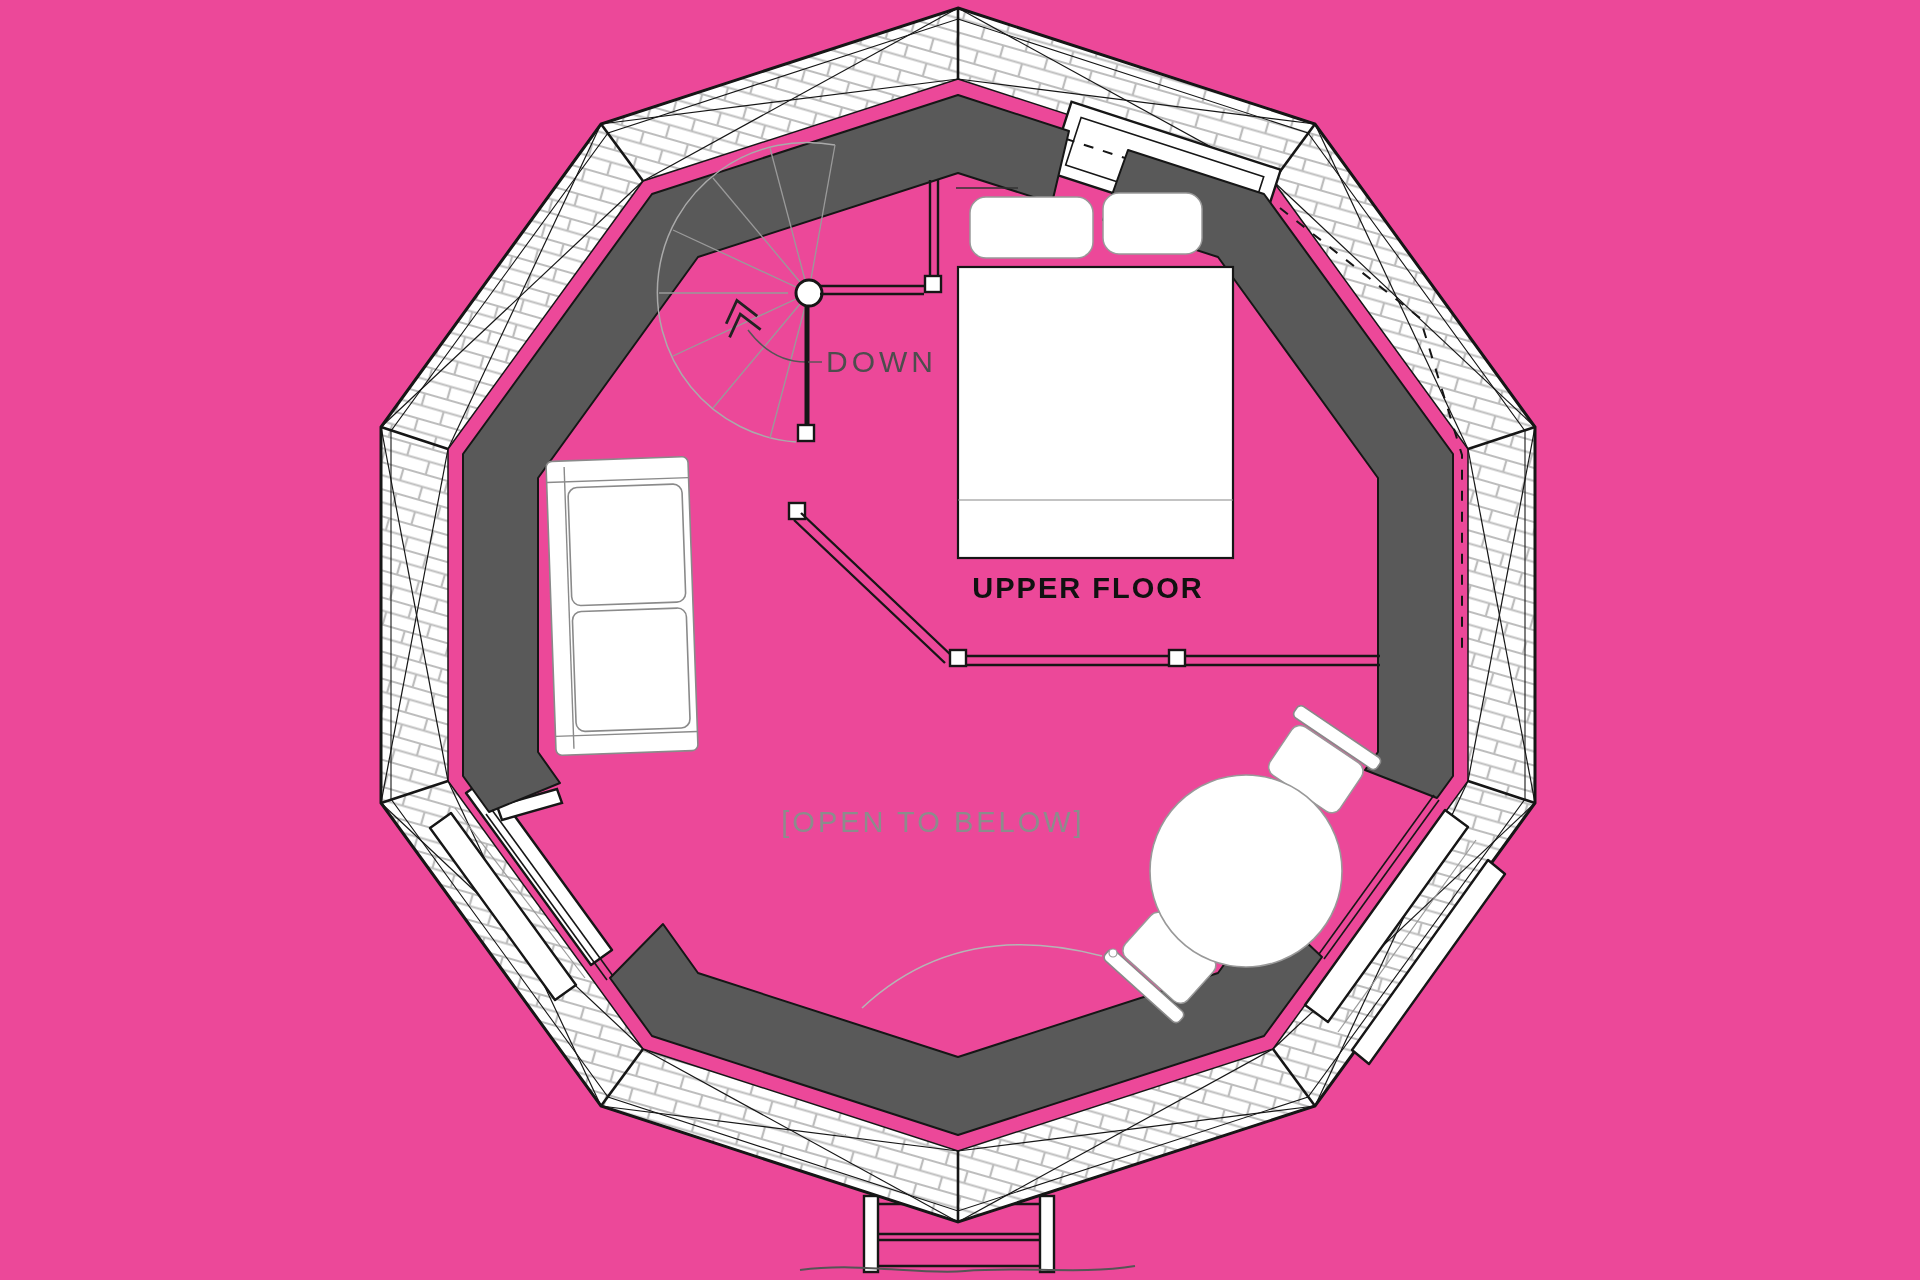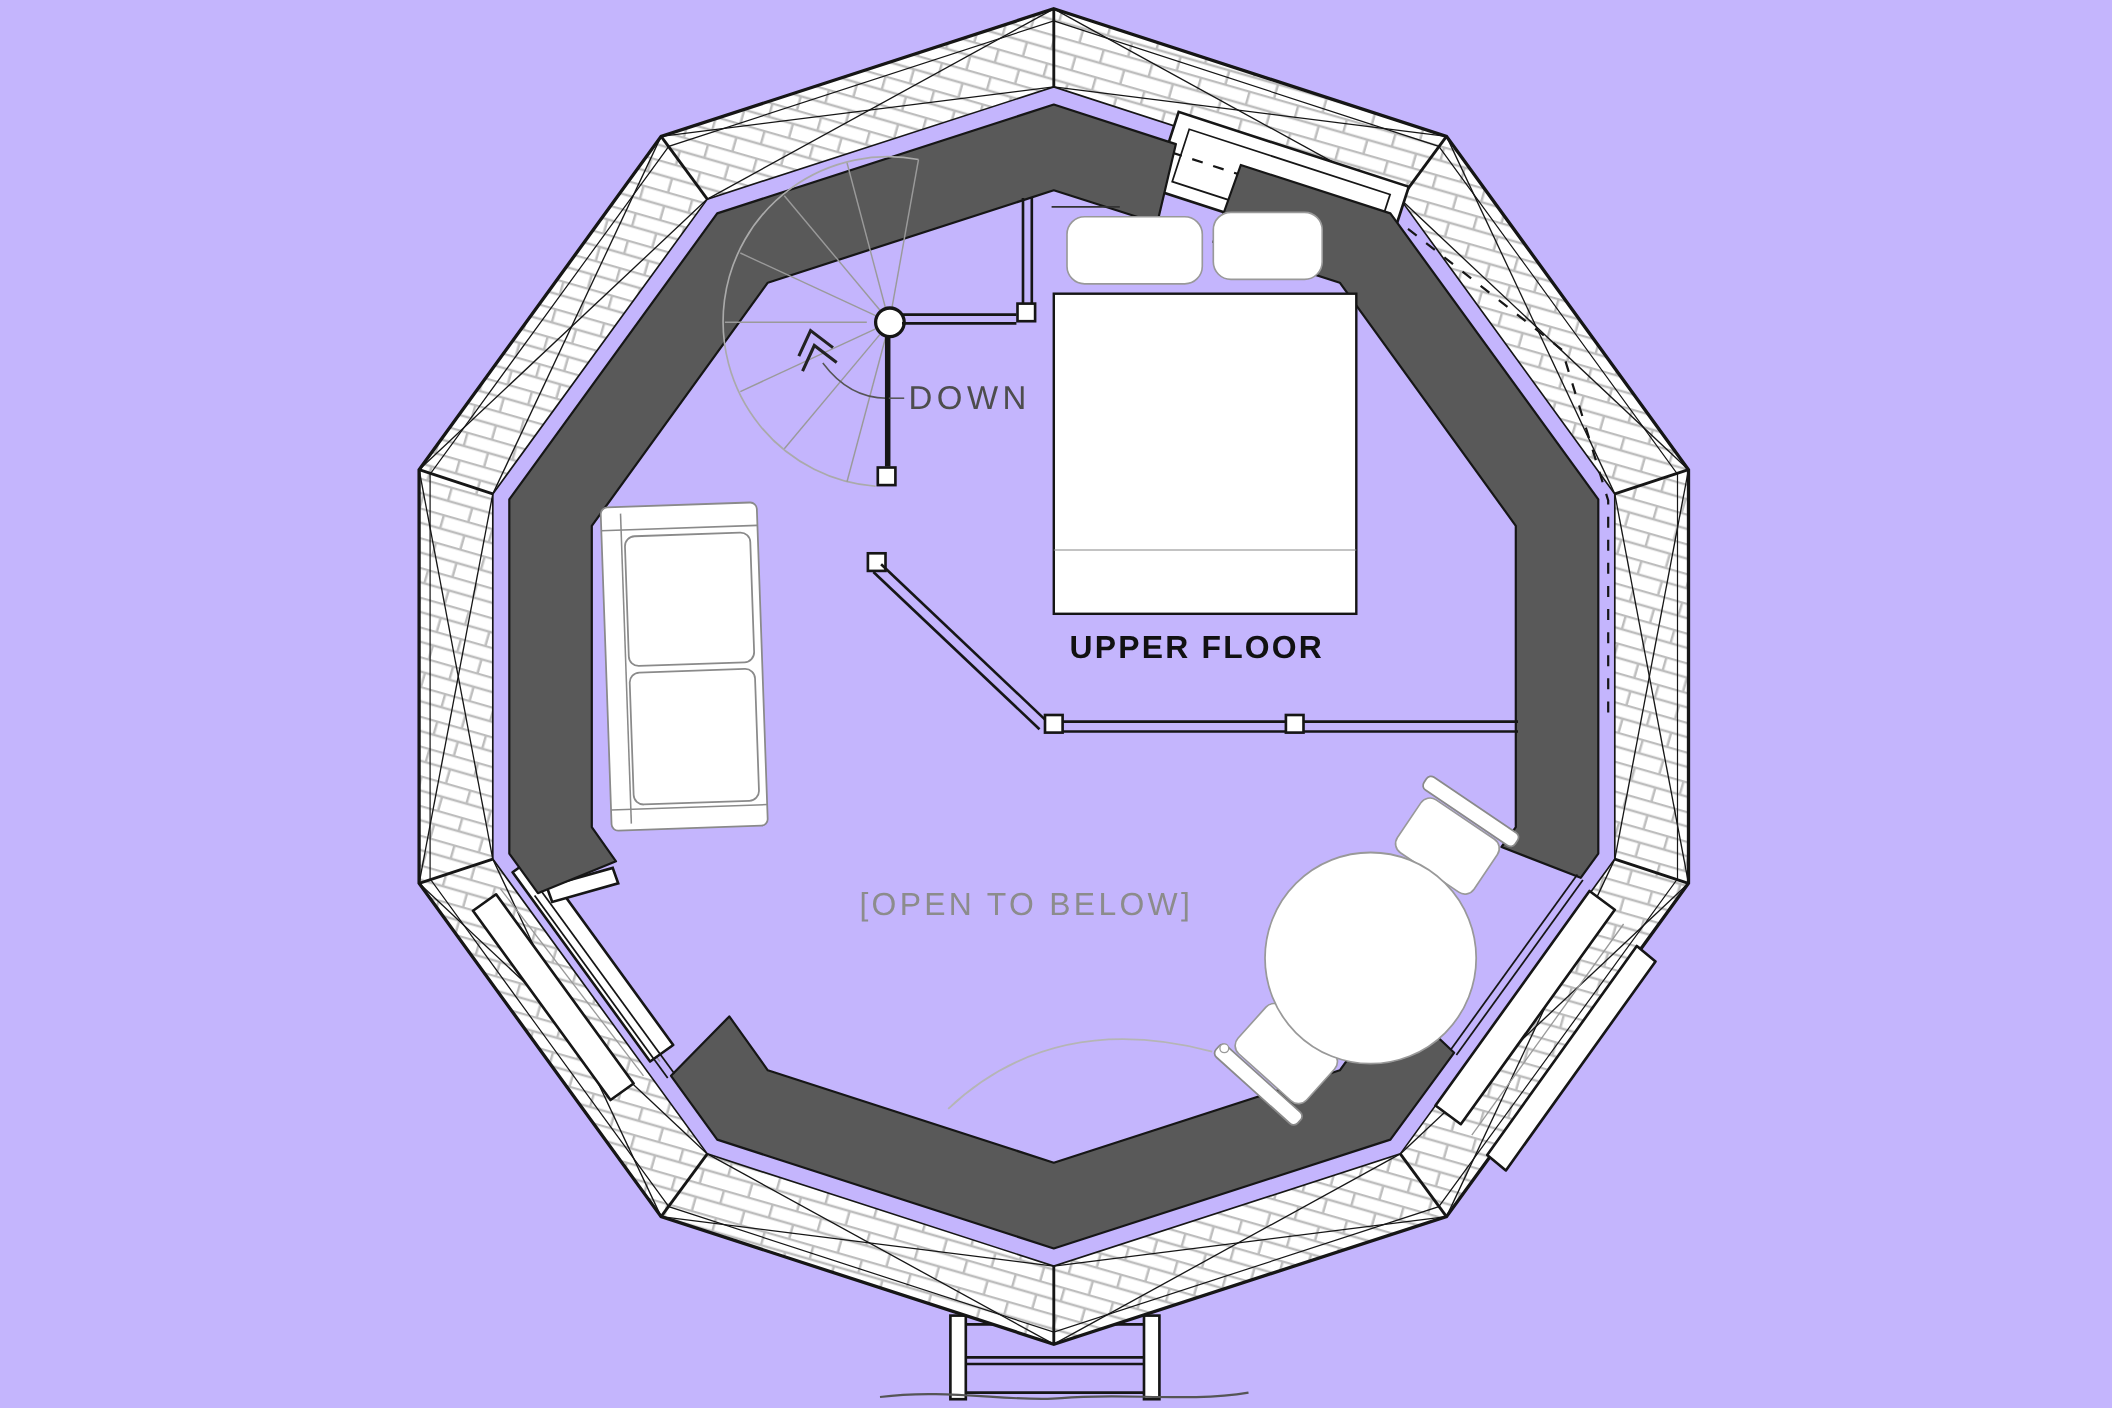--- a/index.html
+++ b/index.html
@@ -5,21 +5,21 @@
   :root{
     --ink:#161616;
     --band:#595959;
     --shingle:#bdbdbd;
     --soft:#999999;
     --softer:#b5b5b5;
     --textgray:#8c8c8c;
     --downgray:#4d4d4d;
   }
   html,body{margin:0;padding:0;background:#ffffff;}
-  .page{width:1920px;height:1280px;position:relative;background:#c4b5fd;overflow:hidden;}
+  .page{width:1920px;height:1280px;position:relative;background:#ec4899;overflow:hidden;}
   svg{display:block;}
   .outline{fill:none;stroke:var(--ink);}
   .thin{fill:none;stroke:var(--ink);stroke-width:1.2;}
   .hip{fill:none;stroke:var(--ink);stroke-width:2.6;}
   .band{fill:var(--band);stroke:var(--ink);stroke-width:2;stroke-linejoin:round;}
   .furn{fill:#ffffff;stroke:#8a8a8a;stroke-width:1.6;}
   .furn2{fill:#ffffff;stroke:var(--soft);stroke-width:1.5;}
   .wall{stroke:var(--ink);stroke-width:2.4;fill:none;}
   .frame{fill:#ffffff;stroke:var(--ink);stroke-width:2.4;}
   .tread{stroke:#9a9a9a;stroke-width:1.3;}

